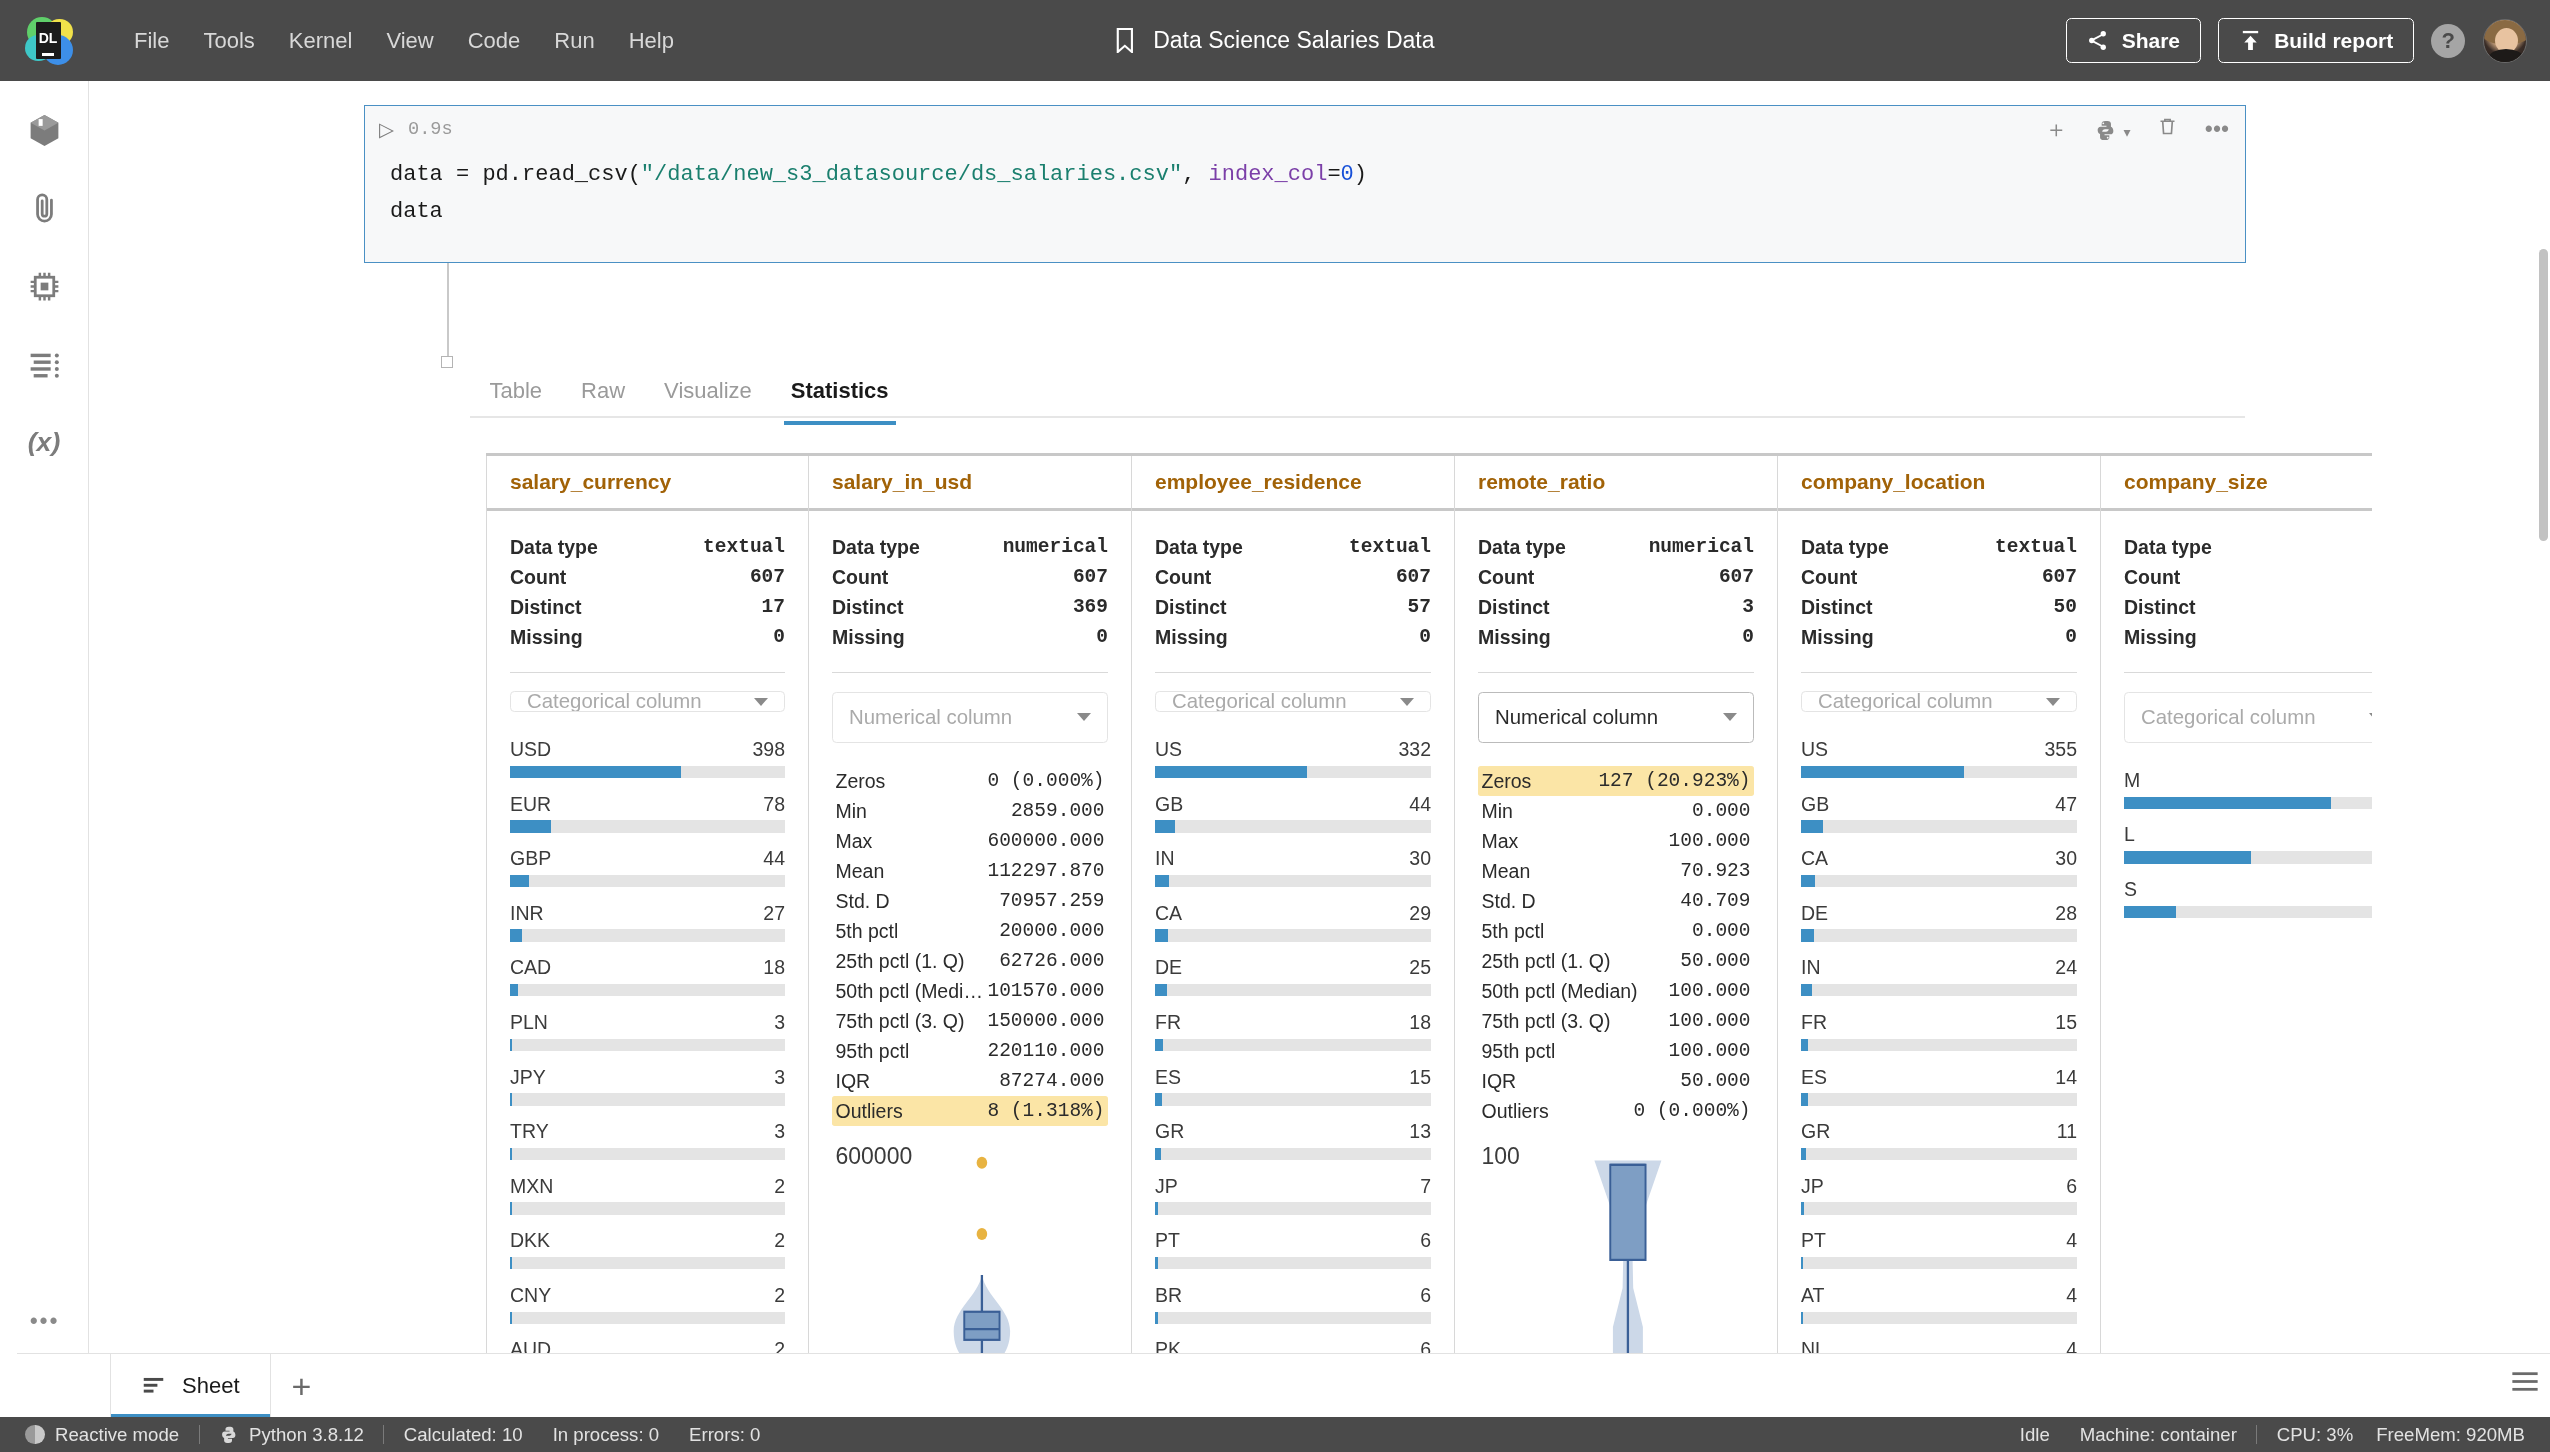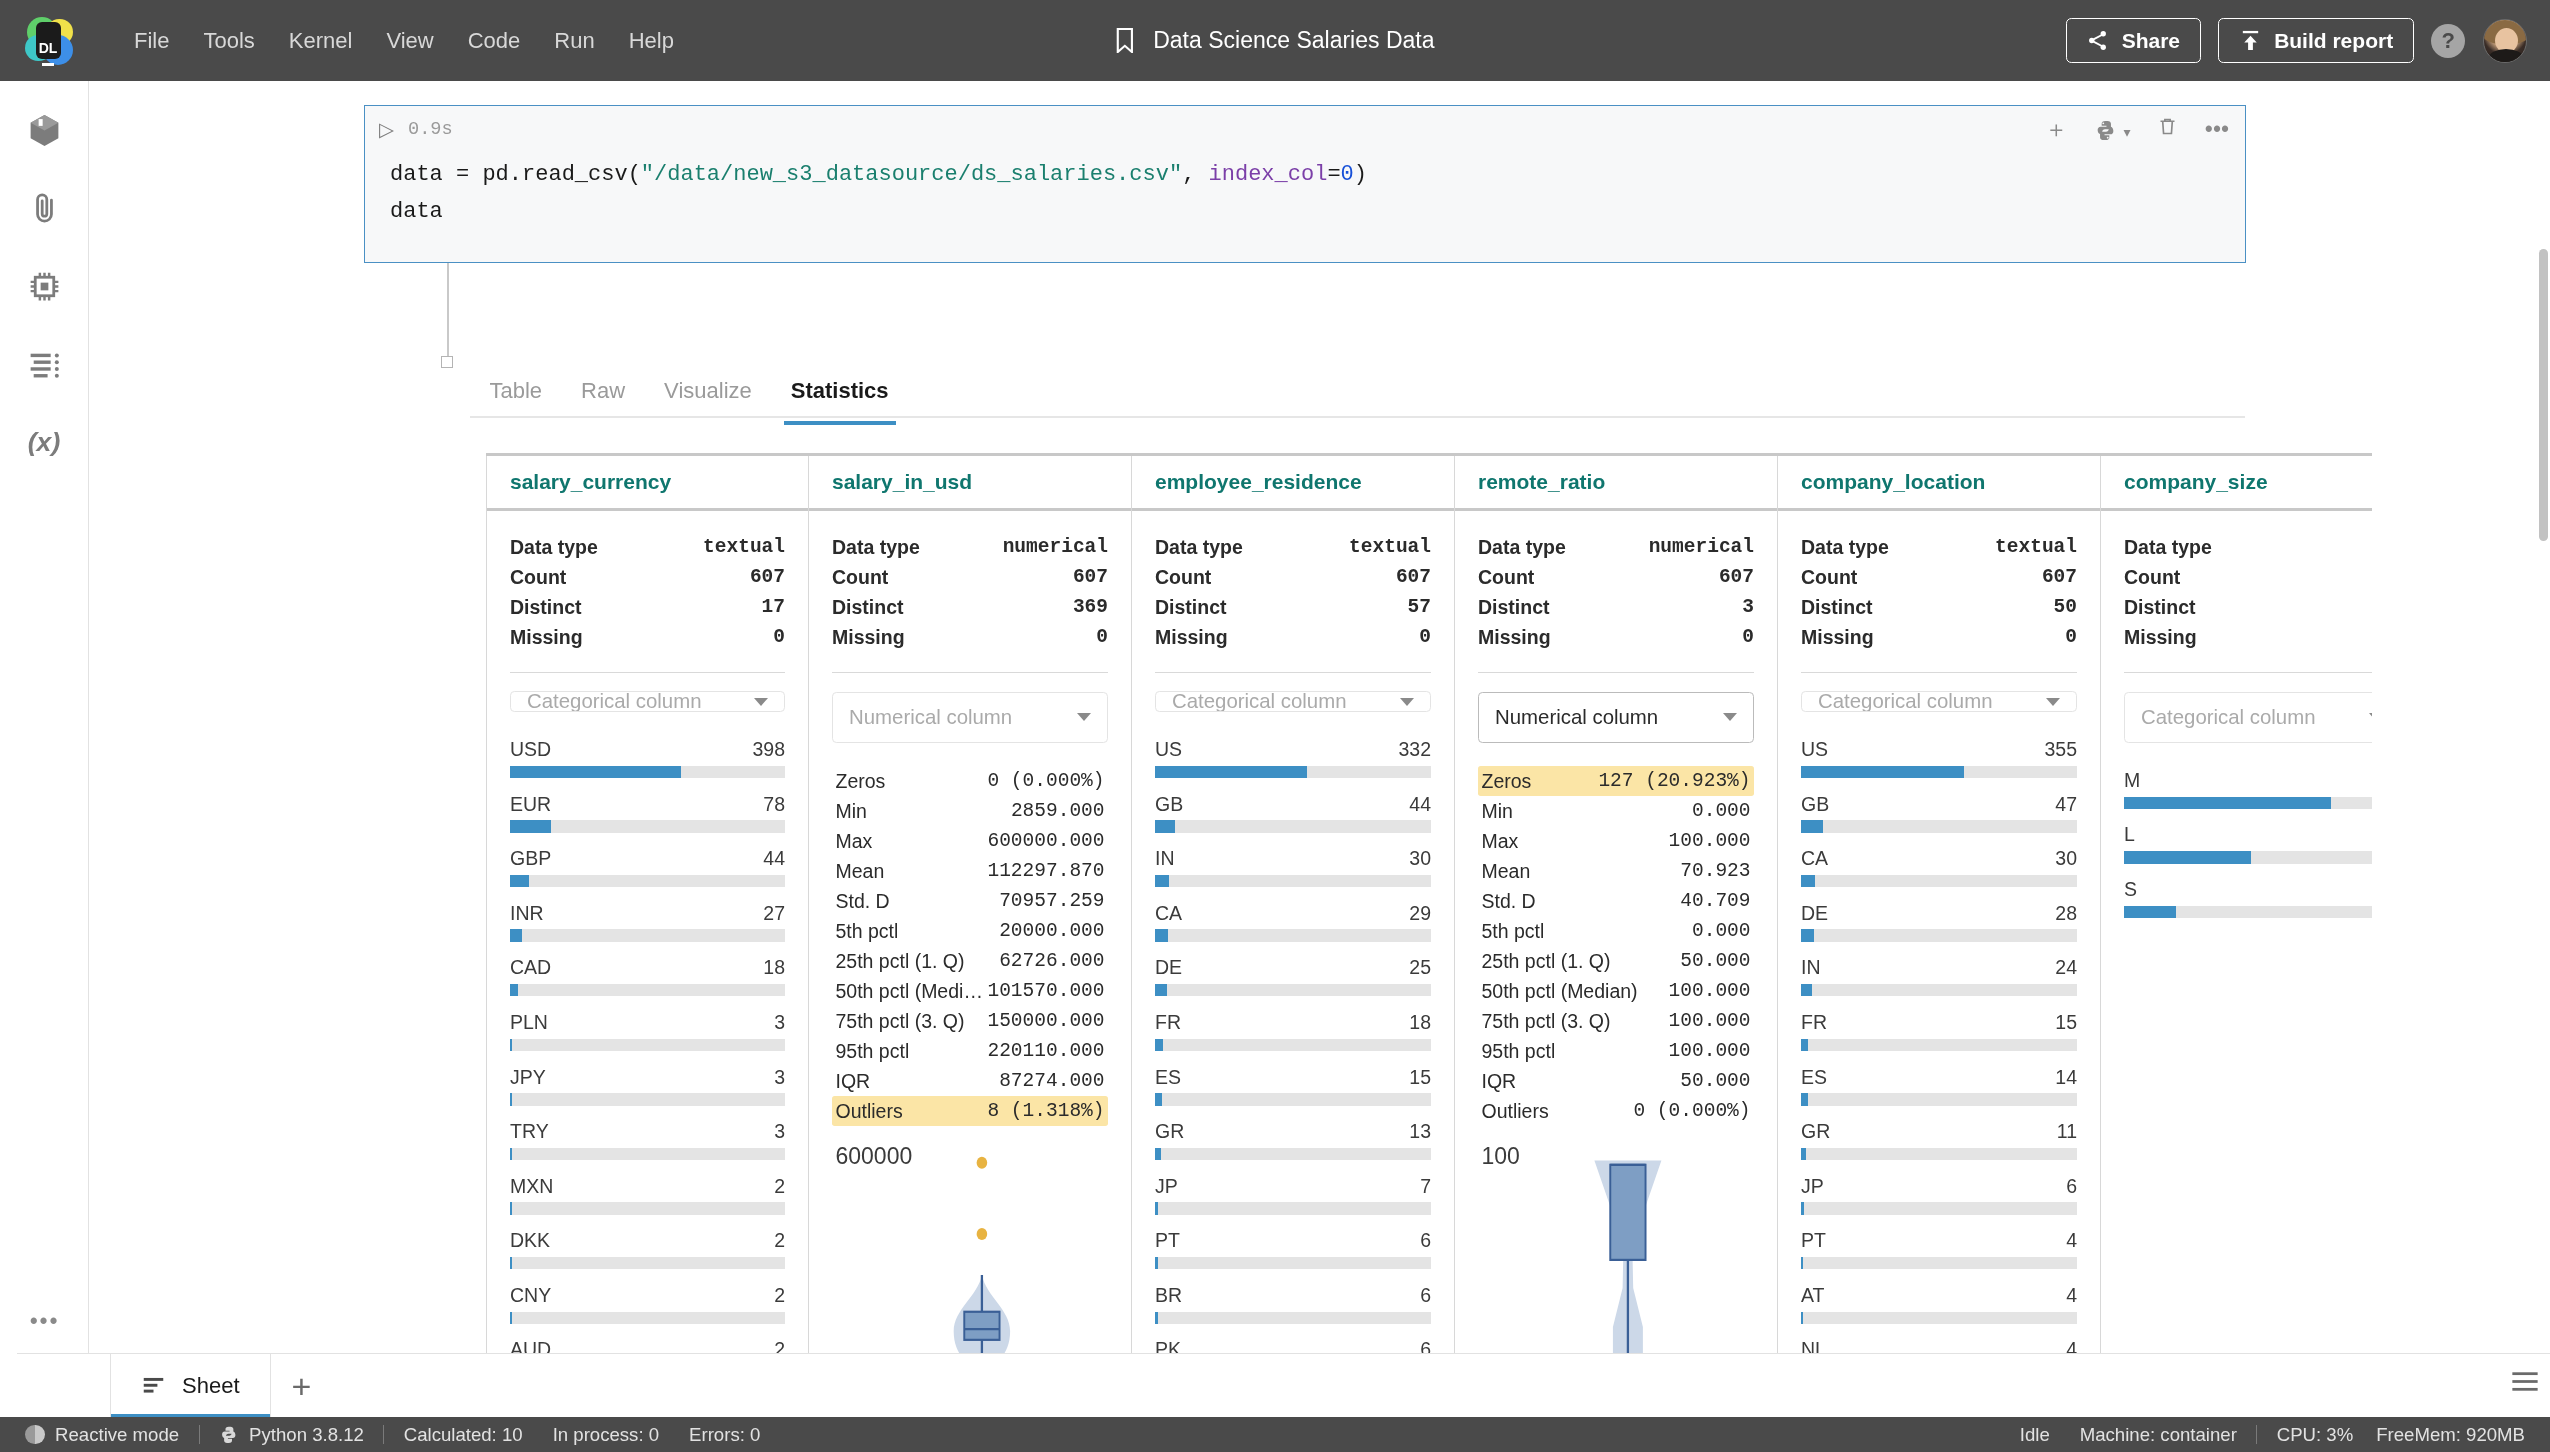--- a/index.html
+++ b/index.html
@@ -19,23 +19,23 @@
   .dl-logo { width: 51px; height: 51px; margin-left: 25px; position: relative; }
   .dl-logo .blob-g, .dl-logo .blob-b, .dl-logo .blob-y, .dl-logo .blob-t {
     position: absolute; border-radius: 50%;
   }
   .dl-logo .blob-g { width: 30px; height: 30px; background: #5fcf6a; left: 1.8px; top: 1.8px; }
   .dl-logo .blob-y { width: 26.6px; height: 26.6px; background: #f0e14a; left: 21px; top: 3.5px; }
   .dl-logo .blob-t { width: 26.6px; height: 26.6px; background: #3ec7c7; left: 0px; top: 19.5px; }
   .dl-logo .blob-b { width: 30px; height: 30px; background: #3d8fe8; left: 17.7px; top: 19.5px; }
   .dl-logo .dl-chip {
     position: absolute; left: 10.6px; top: 7px; width: 25px; height: 37px;
-    background: #1b1b1b; border-radius: 6px; color: #fff;
+    background: #1b1b1b; border-radius: 1px; color: #fff;
     font-size: 14px; font-weight: bold; text-align: center;
-    line-height: 17.7px; padding-top: 18px; z-index: 3;
+    line-height: 17.7px; padding-top: 8px; z-index: 3;
   }
   .dl-logo .dl-chip .dash { display:block; width: 12.4px; height: 2.7px; background: #fff; margin: 5.3px auto 0; }
 
   .menu { display: flex; align-items: center; margin-left: 41px; gap: 0; }
   .menu-item {
     color: #d8d8d8; font-size: 22px; padding: 7px 17px; cursor: default;
     white-space: nowrap;
   }
   .doc-title-wrap {
     position: absolute; left: 0; right: 0; top: 0; height: 81px;
@@ -113,21 +113,21 @@
   
   .stats-wrap {
     position: absolute; left: 397px; top: 372px; width: 1886px; height: 937px;
     border-top: 3.5px solid #c8c8c8; background: #fff; overflow: hidden;
   }
   .stats-grid { display: flex; height: 100%; }
   .stat-col { width: 323px; flex: 0 0 323px; border-right: 0.9px solid #d8d8d8; background:#fff; display:flex; flex-direction: column; }
   .stat-col:first-child { border-left: 0.9px solid #d8d8d8; }
   .col-title {
     height: 55px; display:flex; align-items:center; padding: 0 23px;
-    font-size: 21px; font-weight: bold; color: #0f766e; border-bottom: 3.5px solid #c8c8c8;
+    font-size: 21px; font-weight: bold; color: #a16207; border-bottom: 3.5px solid #c8c8c8;
     white-space: nowrap;
   }
   .col-body { padding: 21px 23px 0 23px; flex: 1; display: flex; flex-direction: column; overflow: hidden; }
 
   .meta-row { display:flex; justify-content: space-between; font-size: 19.5px; line-height: 30px; }
   .meta-row .k { font-weight: bold; color: #2b2b2b; }
   .meta-row .v { font-family: "Liberation Mono", monospace; font-weight: bold; color: #2b2b2b; }
   .divider { height: 0.9px; background: #d9d9d9; margin: 19.5px 0 19.5px 0; }
 
   .select {

